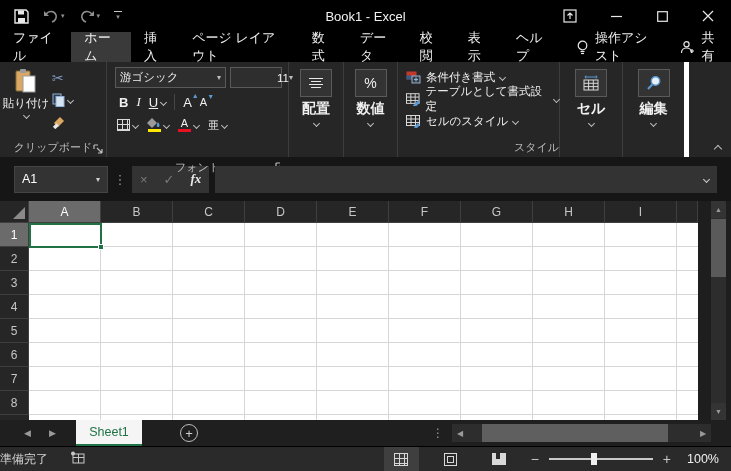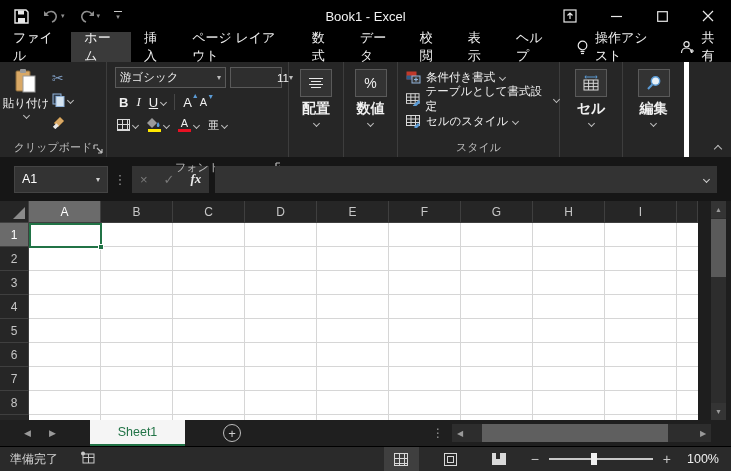--- a/index.html
+++ b/index.html
@@ -69,21 +69,21 @@
   
   .g-collapsed { align-items:center; }
   .g-collapsed .rcontent { flex-direction:column; align-items:center; padding-top:7px; gap:3px; }
   .icon-box { width:32px; height:28px; border:1px solid #5a5a5a; background:#333;
     display:flex; align-items:center; justify-content:center; color:#f0f0f0; }
   .collapsed-label { font-size:14px; color:#f0f0f0;font-weight:bold; }
   .align-lines { display:flex; flex-direction:column; gap:2px; align-items:center; }
   .align-lines i { display:block; height:1px; background:#e8e8e8; }
 
   
-  .g-styles { width:162px; }
+  .g-styles { width:162px;align-items:flex-end; }
   .style-rows { display:flex; flex-direction:column; padding:6px 0 0 8px; gap:4px; }
   .style-btn { display:flex; align-items:center; gap:5px; font-size:11.5px; color:#f0f0f0; height:18px; }
 
   .collapse-ribbon { position:absolute; right:10px; bottom:5px; }
 
   
   .formula-row { height:44px; background:#161616; display:flex; align-items:center; }
   .namebox { margin-left:14px; width:94px; height:27px; background:#333; border:1px solid #444;
     display:flex; align-items:center; padding:0 7px; font-size:12.5px; color:#fff; }
   .namebox .arr { margin-left:auto; font-size:8px; color:#d0d0d0; }
@@ -122,37 +122,37 @@
   .vscroll { position:absolute; right:0; top:0; width:33px; bottom:0; background:#1e1e1e; }
   .vtrack { position:absolute; left:13px; width:15px; top:0; bottom:0; background:#2d2d2d; }
   .vs-btn { position:absolute; left:0; width:15px; height:17px; background:#343434;
     display:flex; align-items:center; justify-content:center; color:#9a9a9a; font-size:7px; }
   .vs-up { top:0; } .vs-down { bottom:0; }
   .vthumb { position:absolute; left:0; width:15px; top:18px; height:58px; background:#5a5a5a; }
 
   
   .sheetbar { height:26px; background:#1f1f1f; display:flex; align-items:stretch; position:relative; }
   .nav-arrows { display:flex; align-items:center; gap:18px; padding-left:24px; width:76px; color:#9a9a9a; font-size:9px; }
-  .sheettab { width:95px; background:#f5f5f5; color:#217346; font-size:12.5px; display:flex;
-    align-items:center; justify-content:center; border-bottom:2px solid #217346; margin-left:14px; }
+  .sheettab { width:66px; background:#f5f5f5; color:#217346; font-size:12.5px; display:flex;
+    align-items:center; justify-content:center; border-bottom:2px solid #217346; margin-left:0; }
   .addsheet { width:18px; height:18px; border:1px solid #bdbdbd; border-radius:50%; color:#d0d0d0;
     display:flex; align-items:center; justify-content:center; font-size:13px; line-height:1;
     align-self:center; margin-left:38px; }
   .sheet-dots { position:absolute; left:432px; top:0; bottom:0; display:flex; align-items:center;
     color:#9a9a9a; font-size:12px; }
   .hscroll { position:absolute; left:452px; right:20px; top:4px; bottom:4px; display:flex; align-items:stretch; }
   .hs-btn { width:16px; background:#2d2d2d; color:#9a9a9a; font-size:8px;
     display:flex; align-items:center; justify-content:center; }
   .htrack { flex:1; background:#2d2d2d; position:relative; }
   .hthumb { position:absolute; left:14px; top:0; bottom:0; width:186px; background:#5f5f5f; }
 
   
   .statusbar { height:25px; background:#2a2a2a; border-top:1px solid #000; display:flex;
     align-items:center; font-size:12px; color:#d4d4d4; position:relative; }
-  .status-left { display:flex; align-items:center; gap:22px; padding-left:10px; }
+  .status-left { display:flex; align-items:center; gap:22px; }
   .status-right { margin-left:auto; display:flex; align-items:center; height:100%; }
   .viewbtn { width:35px; height:100%; display:flex; align-items:center; justify-content:center; }
   .viewbtn.active { background:#3f3f3f; }
   .grid-icon { width:14px; height:13px;
     background-image:
       repeating-linear-gradient(to right, #d9d9d9 0 1px, transparent 1px 5px),
       repeating-linear-gradient(to bottom, #d9d9d9 0 1px, transparent 1px 5px);
     border-right:1px solid #d9d9d9; border-bottom:1px solid #d9d9d9; }
   .pl-icon { width:13px; height:13px; border:1px solid #d9d9d9; display:flex; align-items:center; justify-content:center; }
   .pl-icon i { display:block; width:7px; height:7px; border:1px solid #d9d9d9; }

